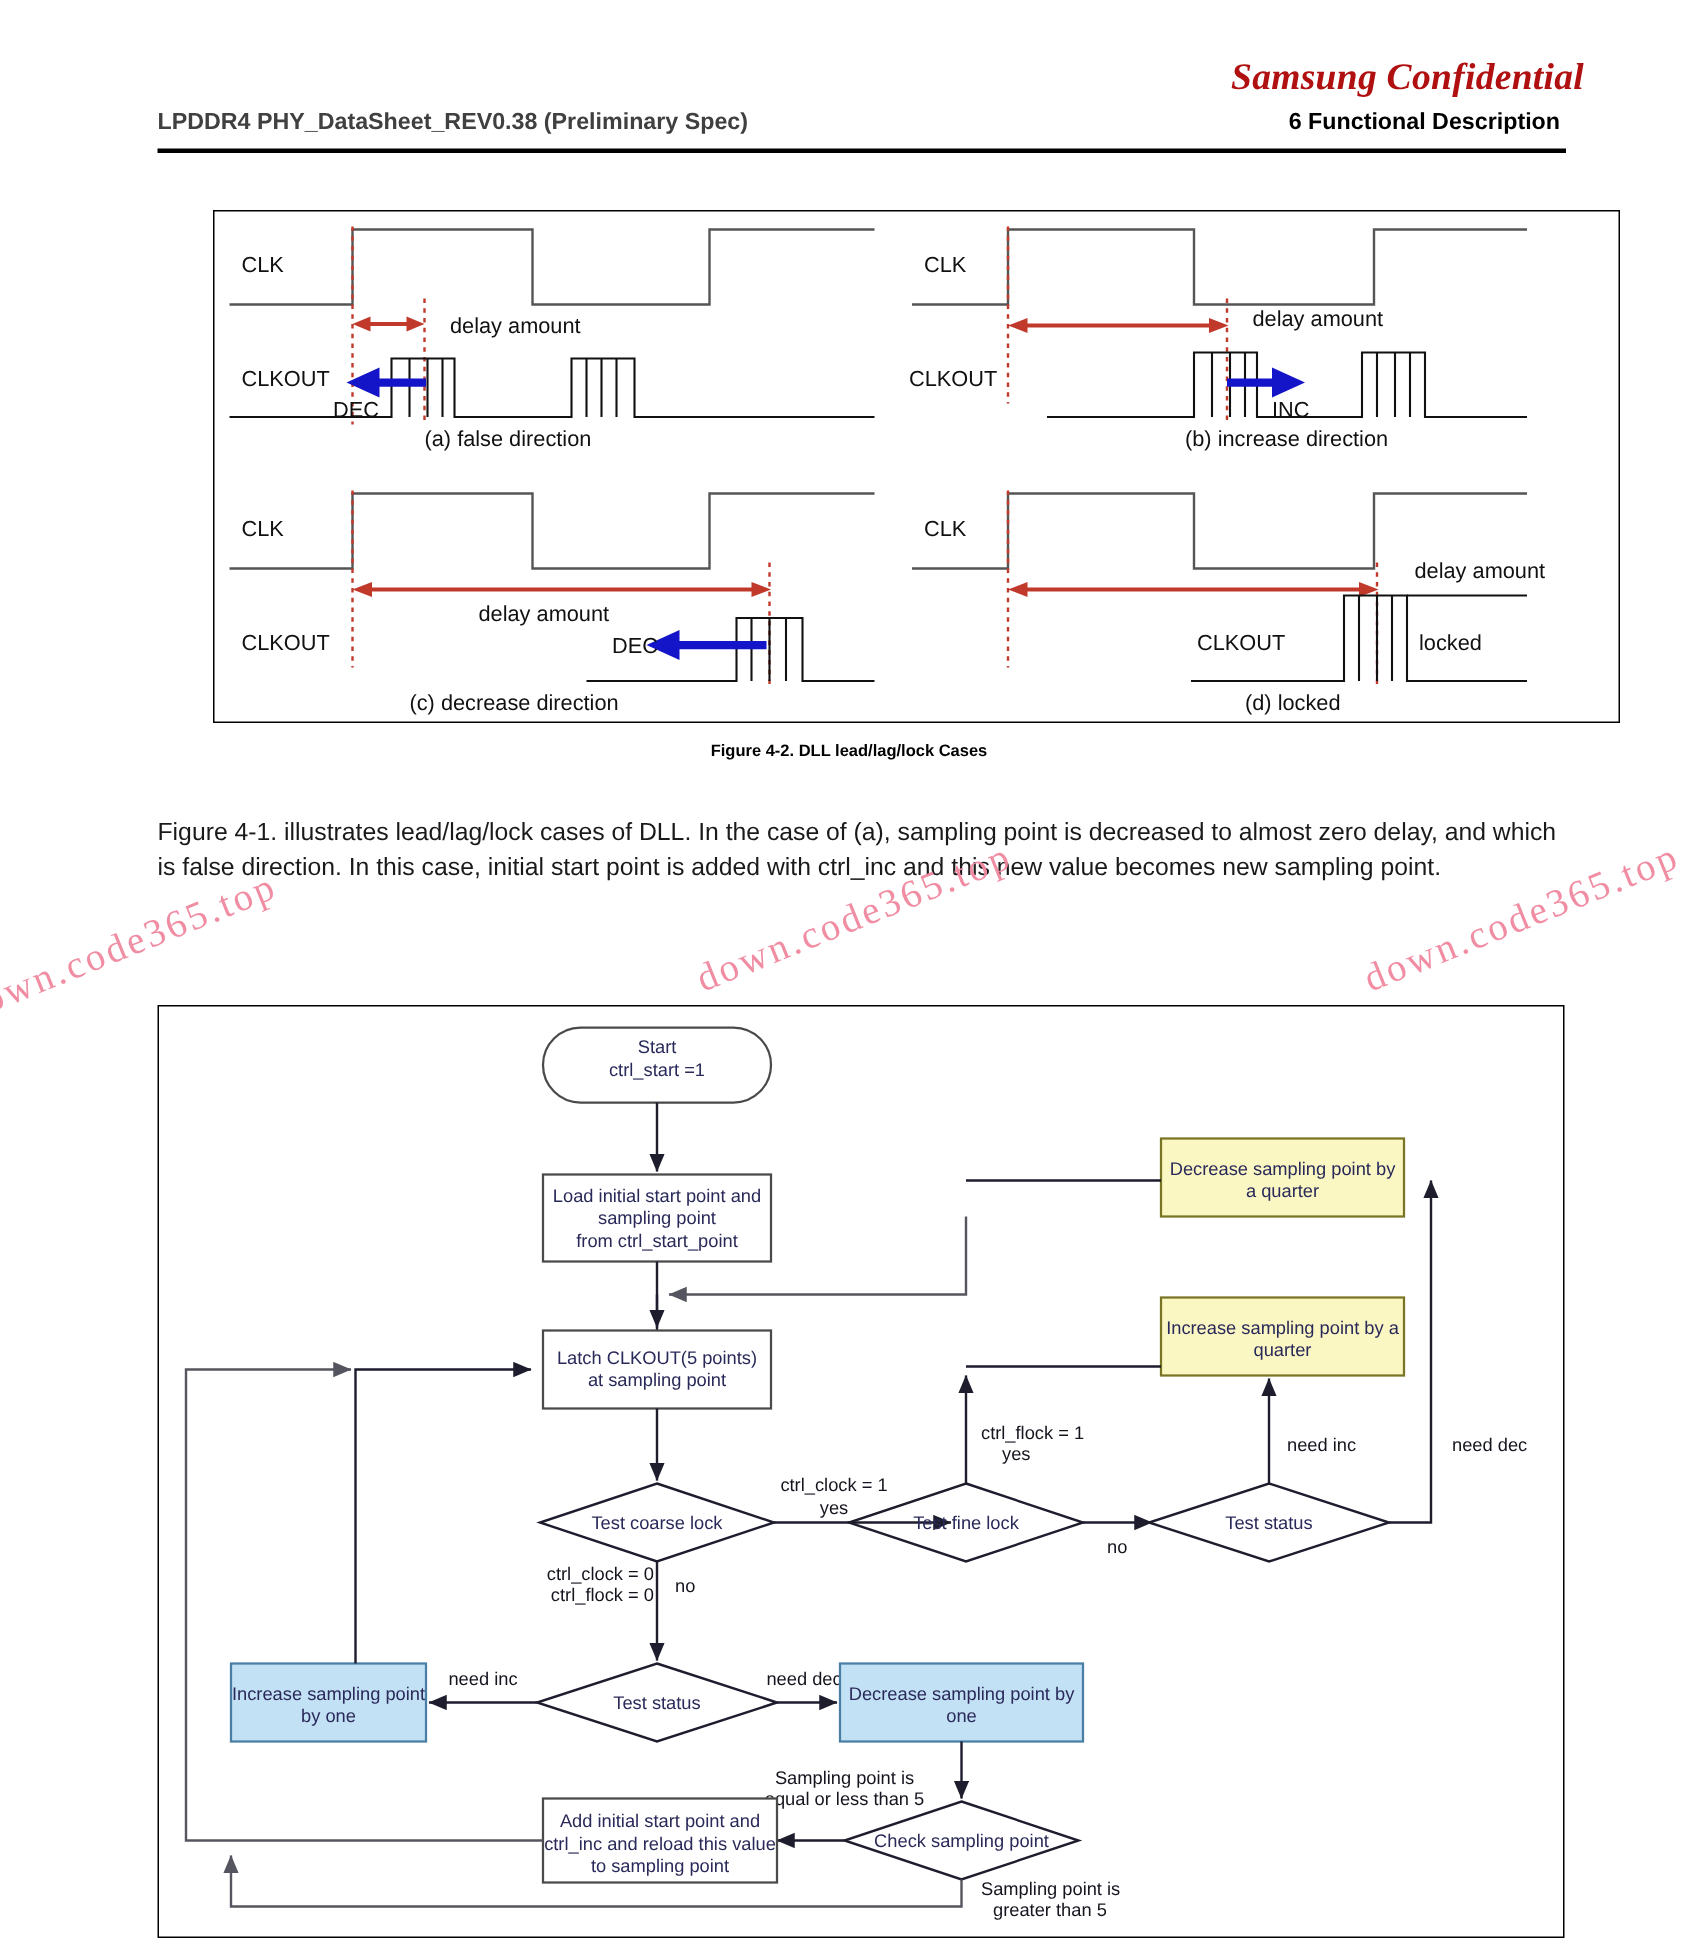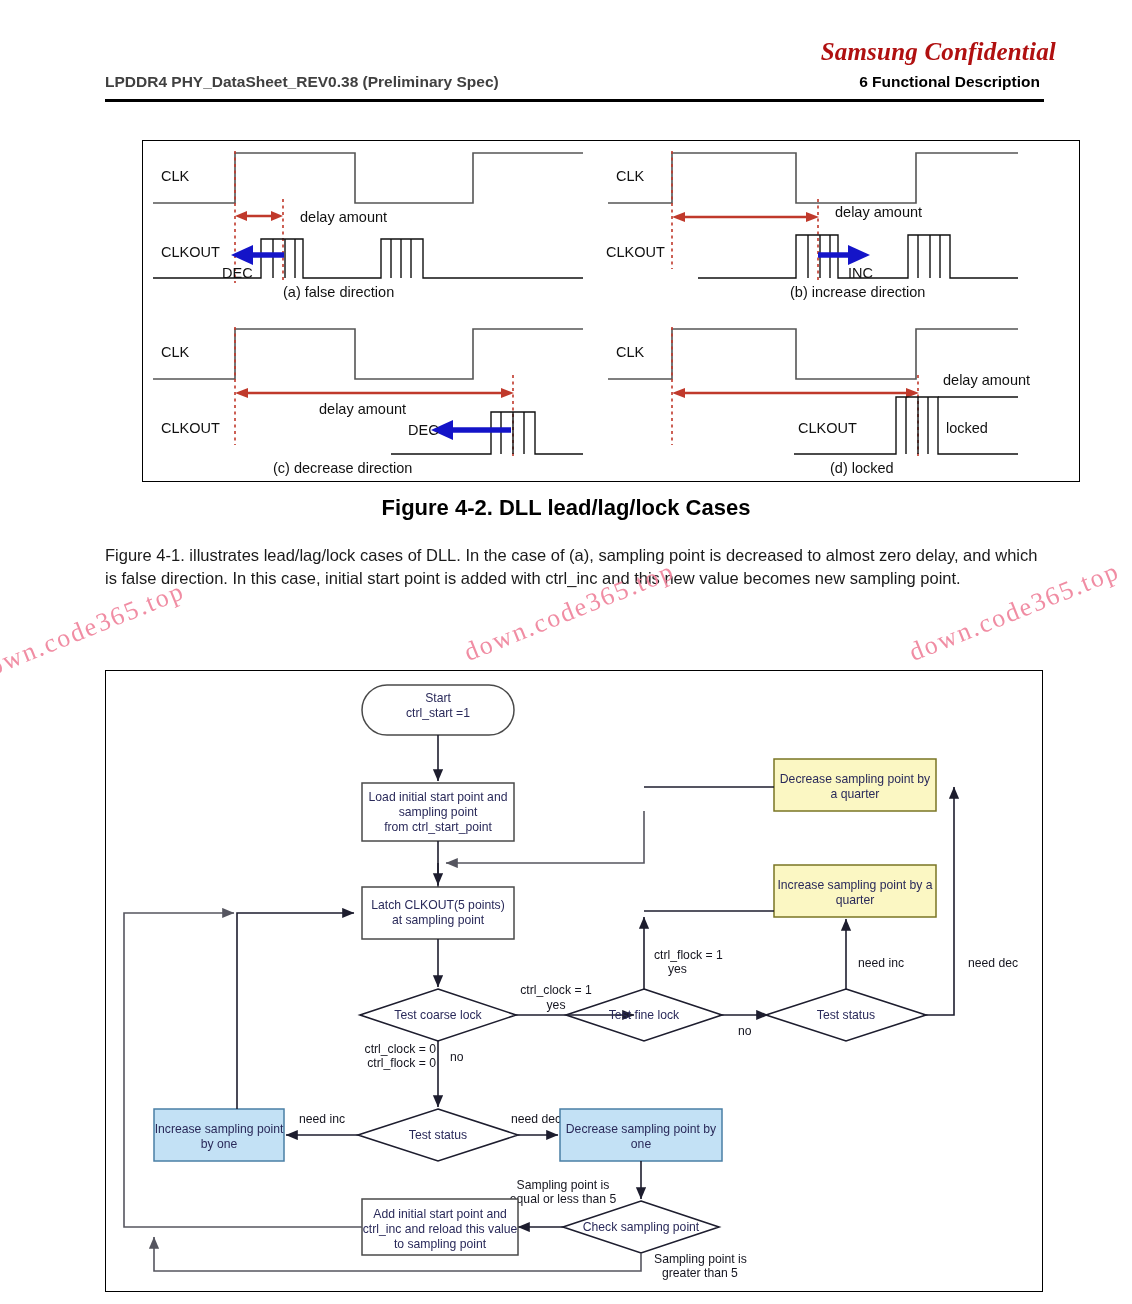--- a/index.html
+++ b/index.html
@@ -65,21 +65,21 @@
     background: #fff;
   }
   #timing-frame { left: 105px; top: 140px; width: 936px; height: 340px; margin-left: 37px; }
   #flow-frame   { left: 105px; top: 670px; width: 936px; height: 620px; }
 
   .fig-caption {
     position: absolute;
     left: 0; right: 0;
     top: 495px;
     text-align: center;
-    font-size: 22px;
+    font-size: 11px;
     font-weight: bold;
     color: #000;
   }
   .body-par {
     position: absolute;
     left: 105px;
     top: 544px;
     width: 938px;
     font-size: 16.5px;
     line-height: 1.42;

